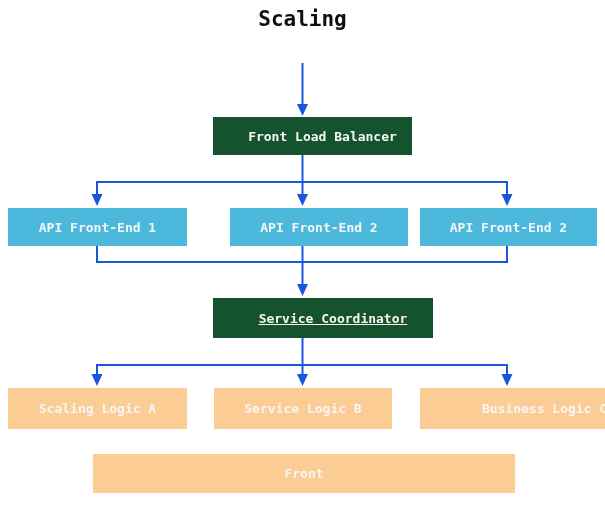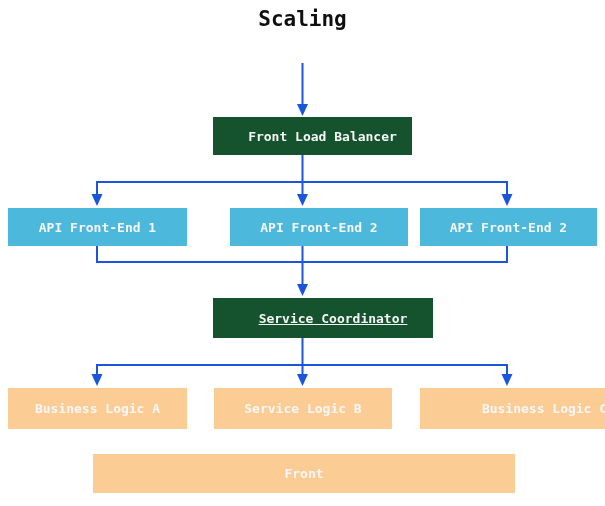--- a/index.html
+++ b/index.html
@@ -69,18 +69,18 @@
       <polygon points="302.5,386 297,374 308,374" fill="#1956db"></polygon>
       <polygon points="507,386 501.5,374 512.5,374" fill="#1956db"></polygon>
     </svg>
 
   <div>
       <div class="node gray" style="left: 213px; top: 117px; width: 179px; height: 38px;">Front Load Balancer</div>
       <div class="node blue" style="left: 8px; top: 208px; width: 179px; height: 38px;">API Front-End 1</div>
       <div class="node blue" style="left: 214px; top: 208px; width: 178px; height: 38px; margin-left: 16px;">API Front-End 2</div>
       <div class="node blue" style="left: 420px; top: 208px; width: 177px; height: 38px;">API Front-End 2</div>
       <div class="node gray" style="left: 213px; top: 298px; width: 200px; height: 40px; text-decoration: underline;">Service Coordinator</div>
-      <div class="node orange" style="left: 8px; top: 388px; width: 179px; height: 41px;">Business Logic A</div>
+      <div class="node orange" style="left: 8px; top: 388px; width: 179px; height: 41px;">Scaling Logic A</div>
       <div class="node orange" style="left: 214px; top: 388px; width: 178px; height: 41px;">Service Logic B</div>
       <div class="node orange" style="left: 420px; top: 388px; width: 177px; height: 41px; padding-left: 36px;">Business Logic C</div>
       <div class="node orange" style="left: 93px; top: 454px; width: 422px; height: 39px;">Front</div>
     </div>
 </div>
 
 </body></html>

